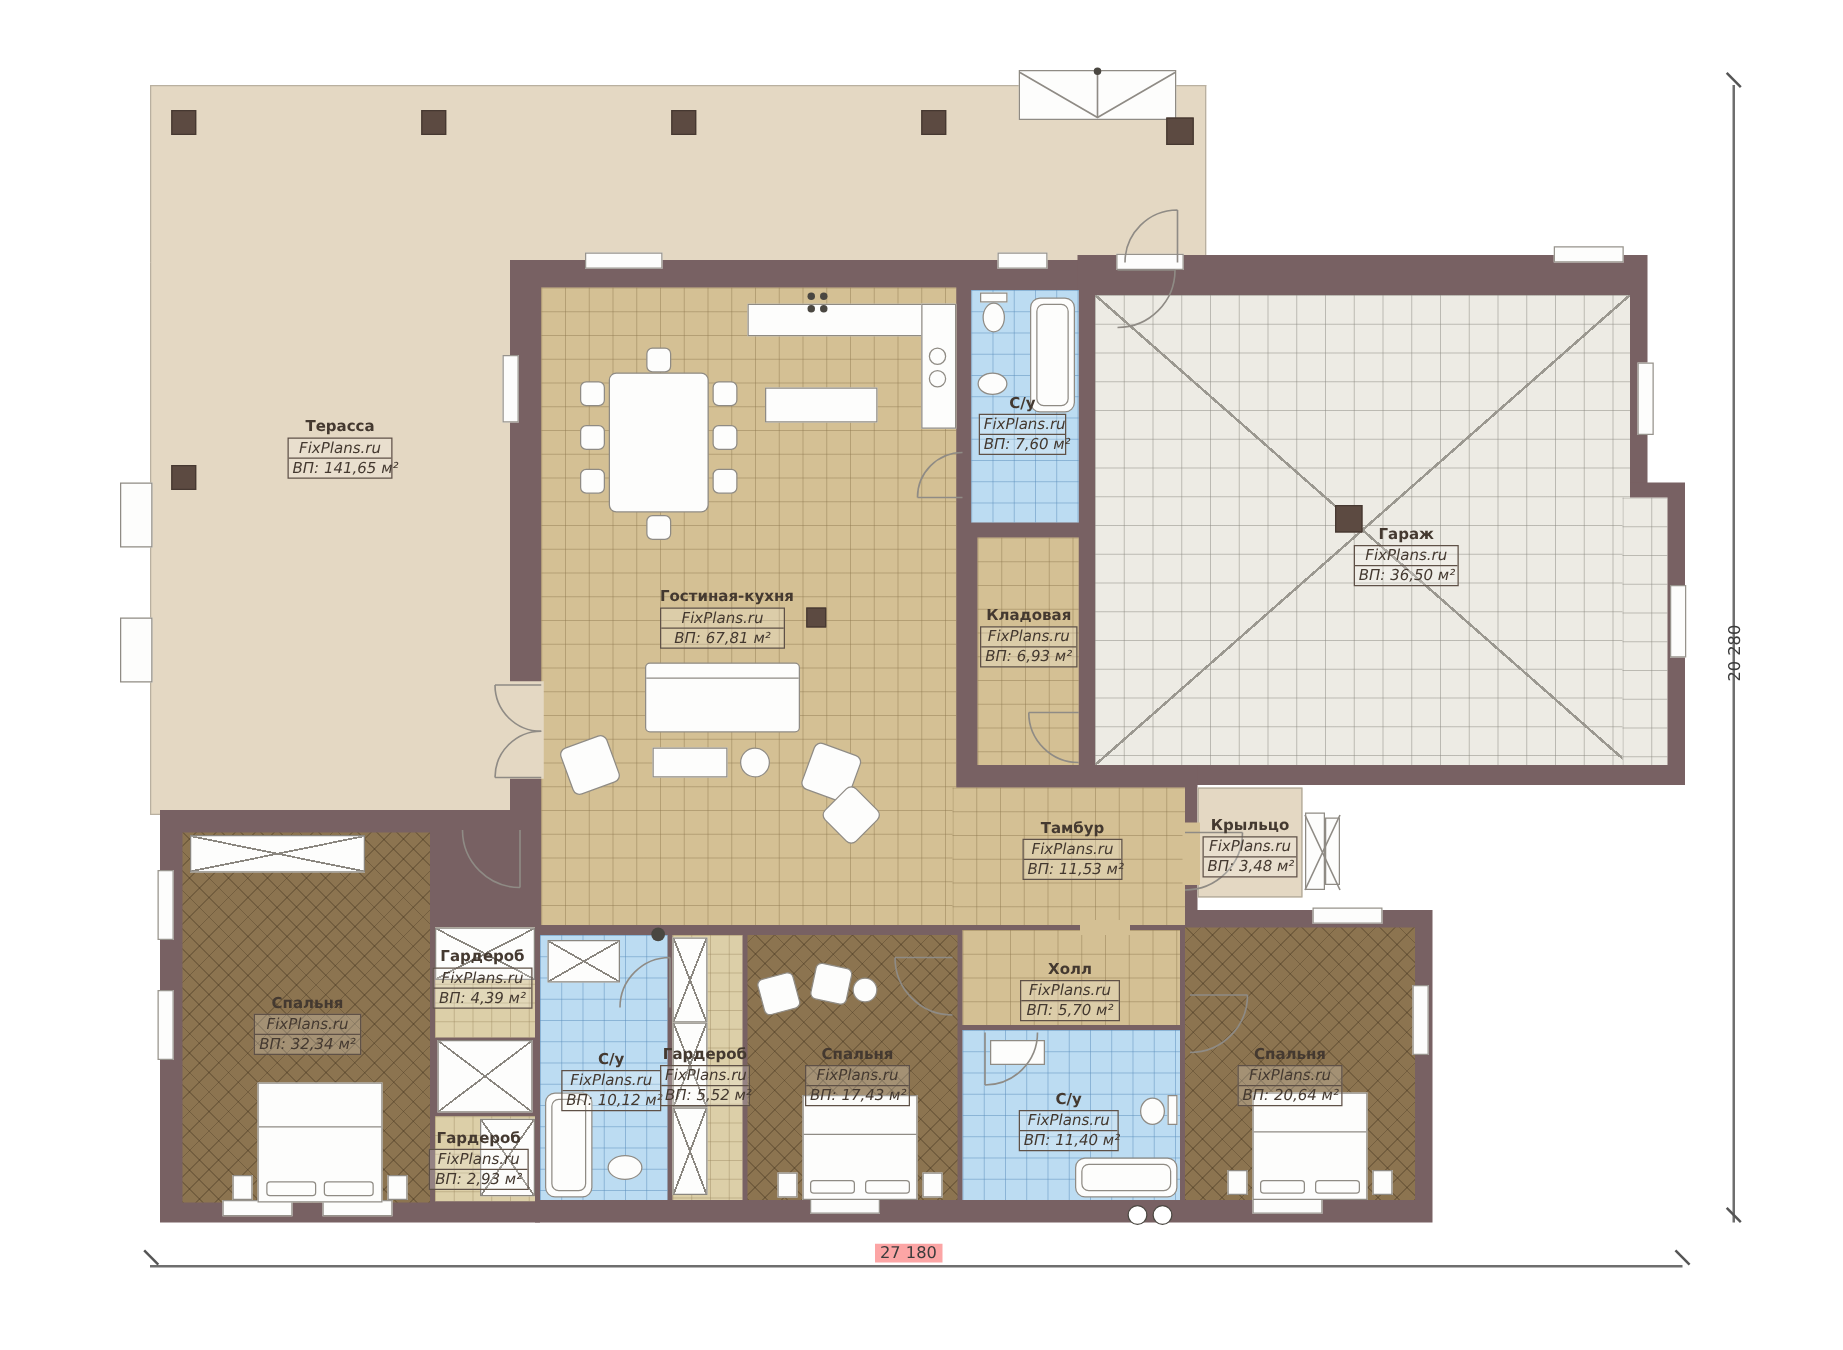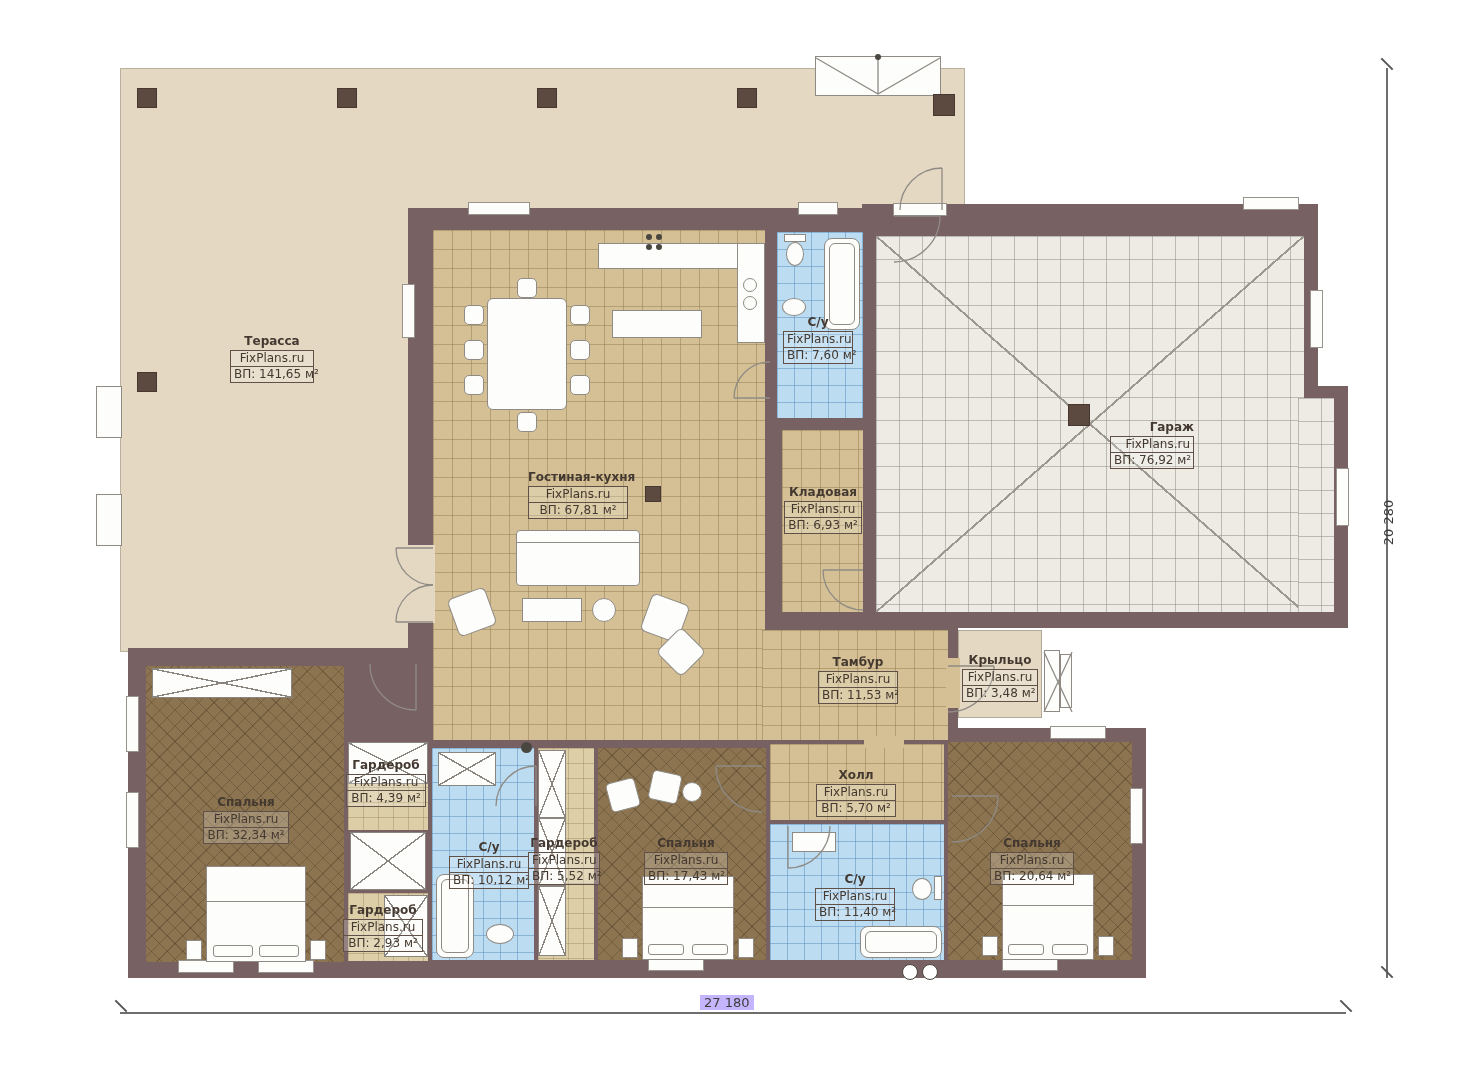--- a/index.html
+++ b/index.html
@@ -43,27 +43,27 @@
   .furn{background:#fdfdfc;border:1px solid #8f8b84;z-index:7;}
   .furn-round{background:#fdfdfc;border:1px solid #8f8b84;border-radius:50%;z-index:7;}
   .post{background:#5c4a41;border:1px solid #463831;z-index:9;}
   .opening{z-index:4;}
   .dot{background:#4a4741;border-radius:50%;z-index:9;}
   .drain{background:#fff;border:1.5px solid #4a4741;border-radius:50%;z-index:9;}
   svg.overlay{position:absolute;left:0;top:0;z-index:8;pointer-events:none;}
   
   .rlabel{position:absolute;text-align:center;font-size:12px;line-height:1.25;color:#443930;z-index:30;}
   .rname{font-weight:bold;margin-bottom:1px;white-space:nowrap;}
-  .rbox{border:1px solid #5f5147;background:rgba(252,250,244,.22);}
+  .rbox{border:1px solid #5f5147;background:rgba(252,250,244,.22);font-style:italic;}
   .rsite{border-bottom:1px solid #5f5147;padding:0 3px;white-space:nowrap;}
   .rarea{padding:0 3px;white-space:nowrap;}
   
   .dimline{background:#6e6e6e;z-index:20;}
   .tick{position:absolute;width:16px;height:2px;background:#555;transform:rotate(45deg);z-index:21;}
-  .dimtext{position:absolute;font-size:13px;color:#3c3c3c;z-index:21;background:#c4b5fd;padding:0 4px;}
+  .dimtext{position:absolute;font-size:13px;color:#3c3c3c;z-index:21;background:#fca5a5;padding:0 4px;}
 </style>
 </head>
 <body>
 
 <div id="stage">
 
   <div class="abs terrace-floor" style="left:120px;top:68px;width:845px;height:146px;border-bottom:none;"></div>
   <div class="abs terrace-floor" style="left:120px;top:210px;width:292px;height:442px;border-top:none;"></div>
 
   <div class="abs furn" style="left:96px;top:386px;width:26px;height:52px;"></div>
@@ -260,25 +260,25 @@
   </div>
 
   <div class="rlabel" style="left:784px;top:485px;width:78px;">
     <div class="rname">Кладовая</div>
     <div class="rbox">
       <div class="rsite">FixPlans.ru</div>
       <div class="rarea">ВП: 6,93 м²</div>
     </div>
   </div>
 
-  <div class="rlabel" style="left:1110px;top:420px;width:84px;text-align:right;">
+  <div class="rlabel" style="left:1083px;top:420px;width:84px;">
     <div class="rname">Гараж</div>
     <div class="rbox">
       <div class="rsite">FixPlans.ru</div>
-      <div class="rarea">ВП: 76,92 м²</div>
+      <div class="rarea">ВП: 36,50 м²</div>
     </div>
   </div>
 
   <div class="rlabel" style="left:818px;top:655px;width:80px;">
     <div class="rname">Тамбур</div>
     <div class="rbox">
       <div class="rsite">FixPlans.ru</div>
       <div class="rarea">ВП: 11,53 м²</div>
     </div>
   </div>

